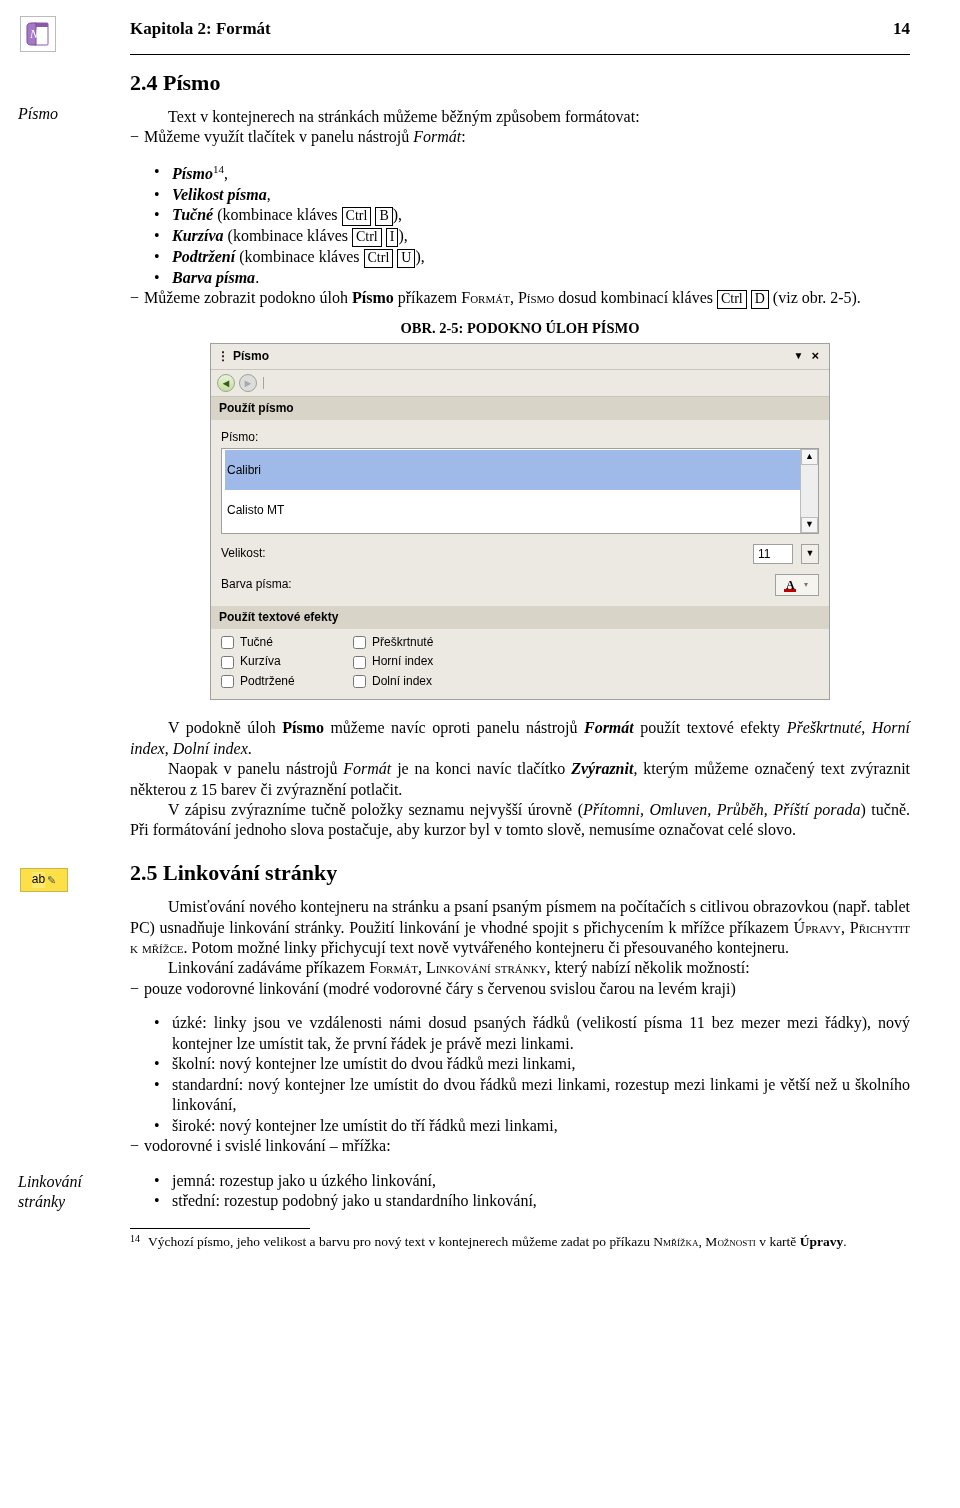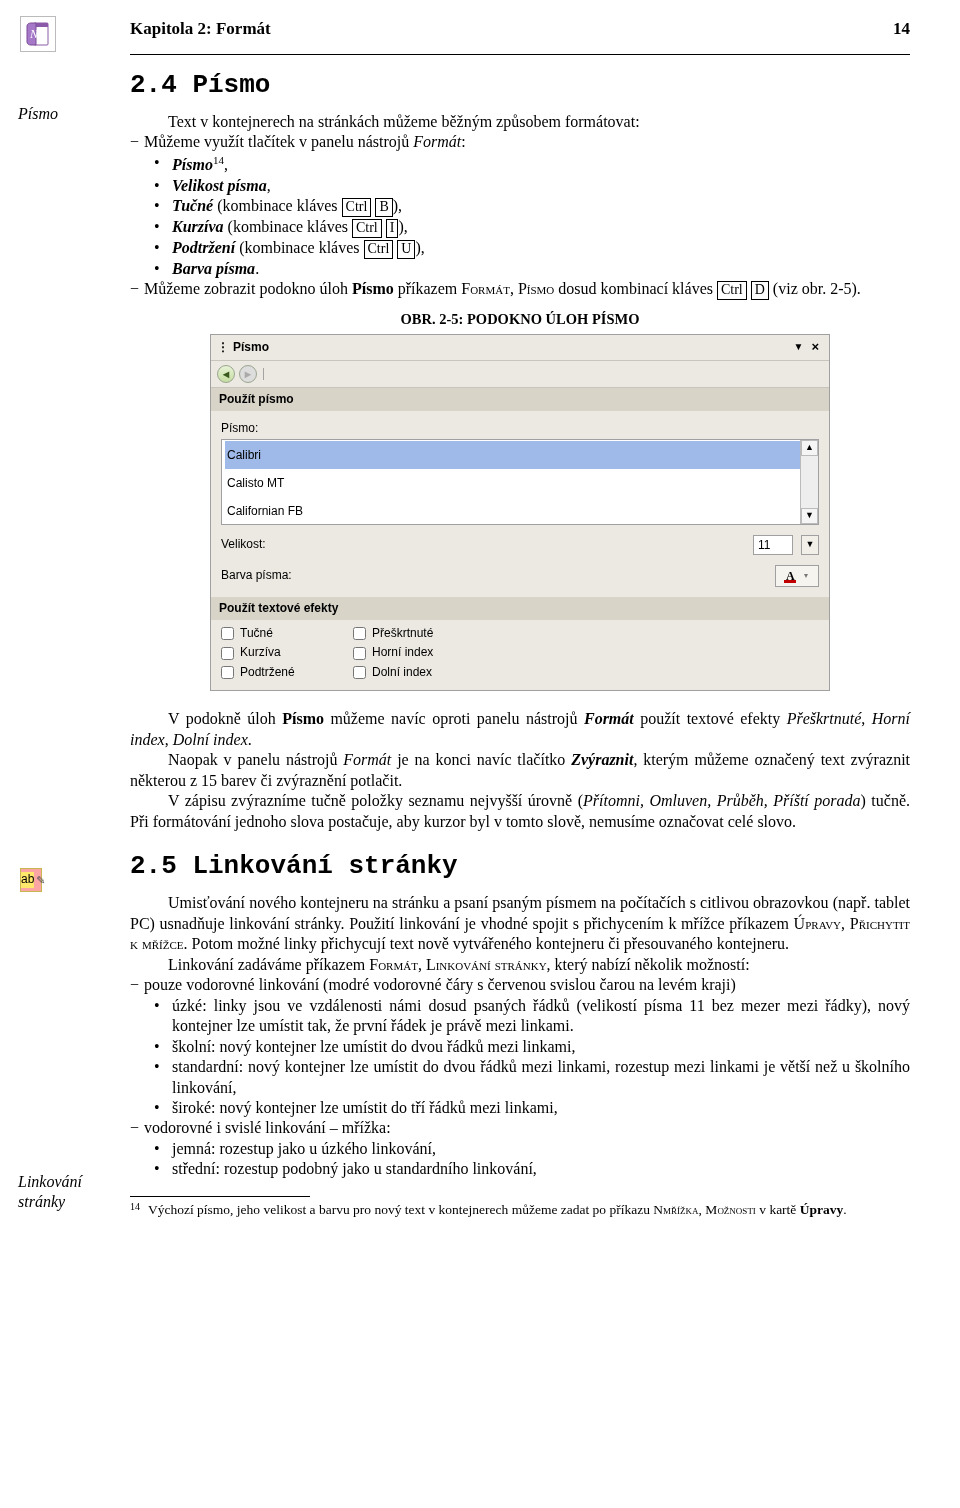--- a/index.html
+++ b/index.html
@@ -43,35 +43,35 @@
     align-items: baseline;
     border-bottom: 1px solid #000;
     padding-bottom: 14px;
     margin-left: 80px;
     margin-bottom: 14px;
   }
   .chapter-header .left { font-weight: bold; font-size: 17px; }
   .chapter-header .right { font-weight: bold; font-size: 17px; }
   .content { margin-left: 80px; }
   h2.section {
-    font-family: Liberation Mono, monospace;
+    font-family: Liberation Serif, serif;
     font-weight: bold;
-    font-size: 26px;
+    font-size: 22px;
     margin: 6px 0 10px 0;
   }
   p.body {
     text-align: justify;
     margin: 0;
     text-indent: 38px;
   }
   .dash-item { margin-left: 0; text-align: justify; }
   .dash-item .dash { display: inline-block; width: 14px; }
   ul.bullets {
     list-style: none;
-    margin: 0 0 0 24px;
+    margin: 14px 0 0 24px;
   }
   ul.bullets > li {
     position: relative;
     padding-left: 18px;
     text-align: justify;
   }
   ul.bullets > li::before {
     content: "•";
     position: absolute;
     left: 0;
@@ -147,21 +147,21 @@
   .fontlist {
     background: #fff;
     border: 1px solid #a0a0a0;
     height: 86px;
     overflow: hidden;
     position: relative;
     margin-top: 2px;
     display: flex;
   }
   .fontlist .items { flex: 1; padding: 1px 0 1px 3px; font-size: 12px; }
-  .fontlist .item { padding: 6px 2px; line-height: 1.35; }
+  .fontlist .item { padding: 12px 2px; line-height: 1.35; }
   .fontlist .item.selected { background: #9fb9e8; }
   .fontlist .scroll {
     width: 18px;
     background: #eee;
     border-left: 1px solid #bbb;
     display: flex; flex-direction: column; justify-content: space-between;
   }
   .scroll .sbtn {
     height: 16px;
     border: 1px solid #bbb;
@@ -207,25 +207,26 @@
     padding: 6px 10px 10px 10px;
   }
   .fx-grid label {
     display: flex; align-items: center; gap: 6px;
     font-size: 12px;
   }
   .fx-grid input[type=checkbox] {
     width: 13px; height: 13px;
   }
   .ab-icon {
-    width: 22px; height: 24px;
+    width: 48px; height: 24px;
     border: 1px solid #c9b552;
-    background: #fca5a5;
+    background: #fde047;
     display: flex;
     align-items: center;
+    justify-content: center;
     font-family: Arial, sans-serif;
     font-size: 12px;
   }
   .ab-icon .ab { display: inline-flex; align-items: center; }
   .ab-icon .pen { margin-left: 2px; font-size: 11px; color: #555; }
   .footnote-sep {
     border: none;
     border-top: 1px solid #000;
     width: 180px;
     margin: 16px 0 4px 0;

